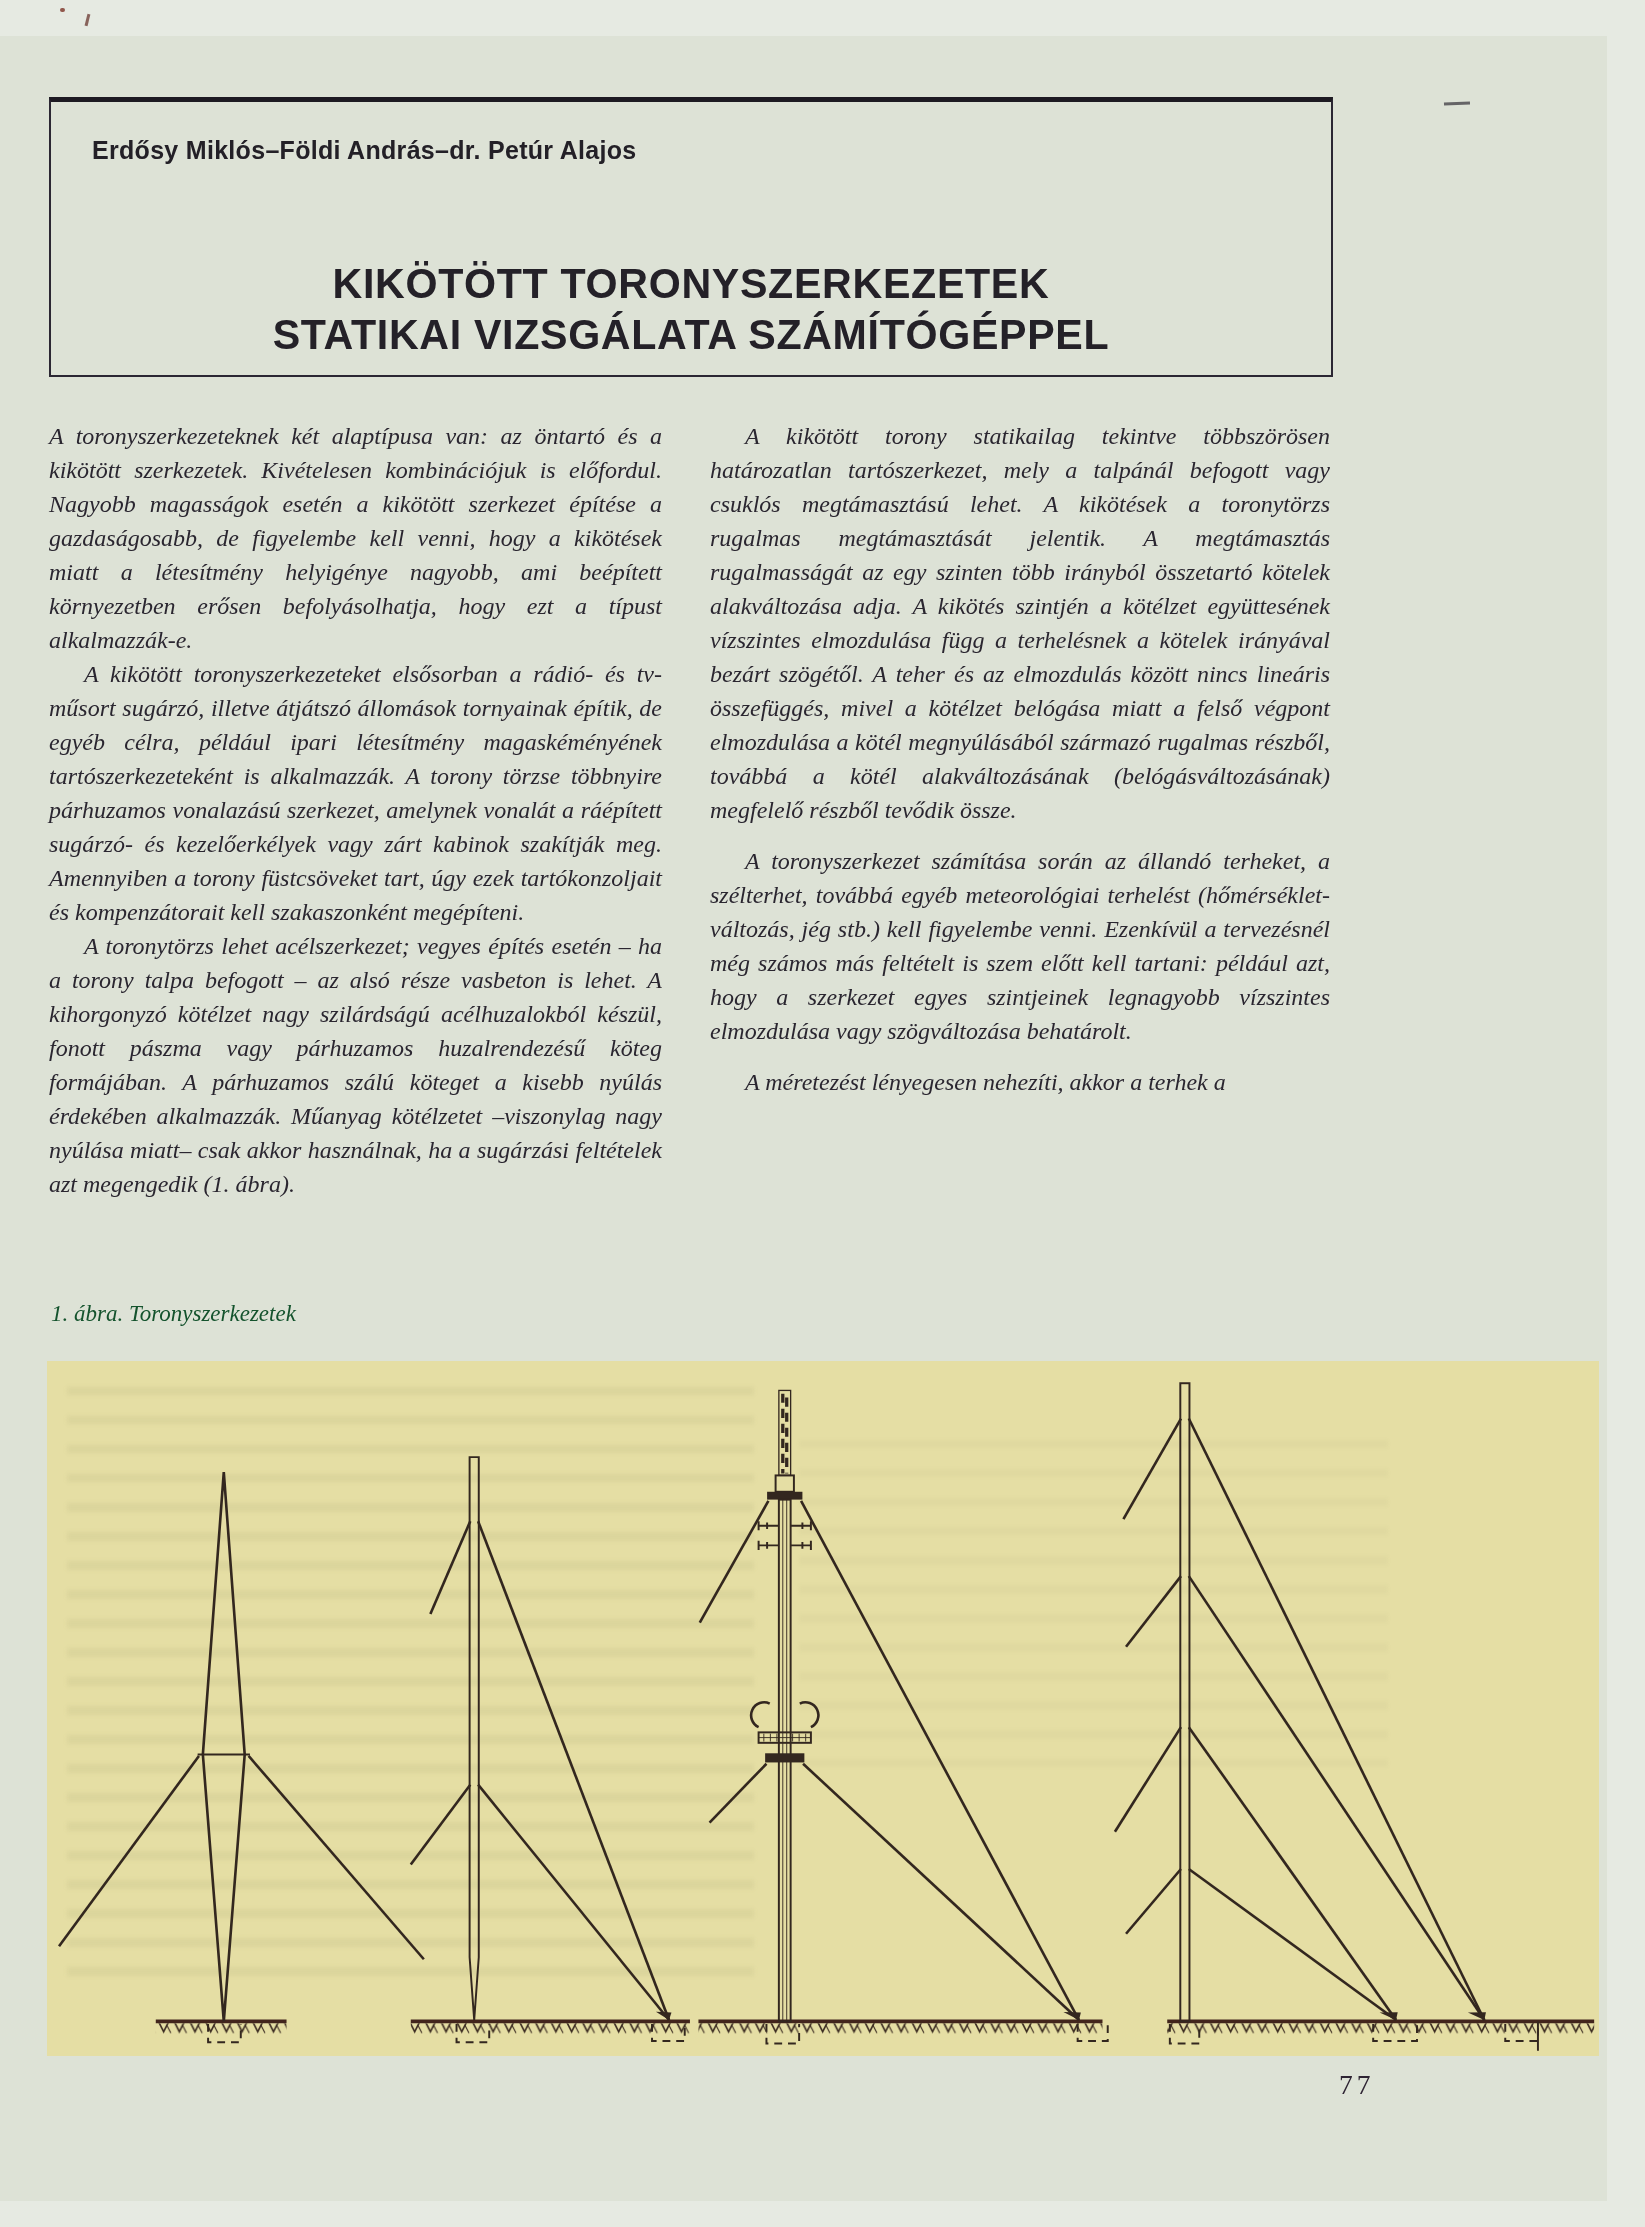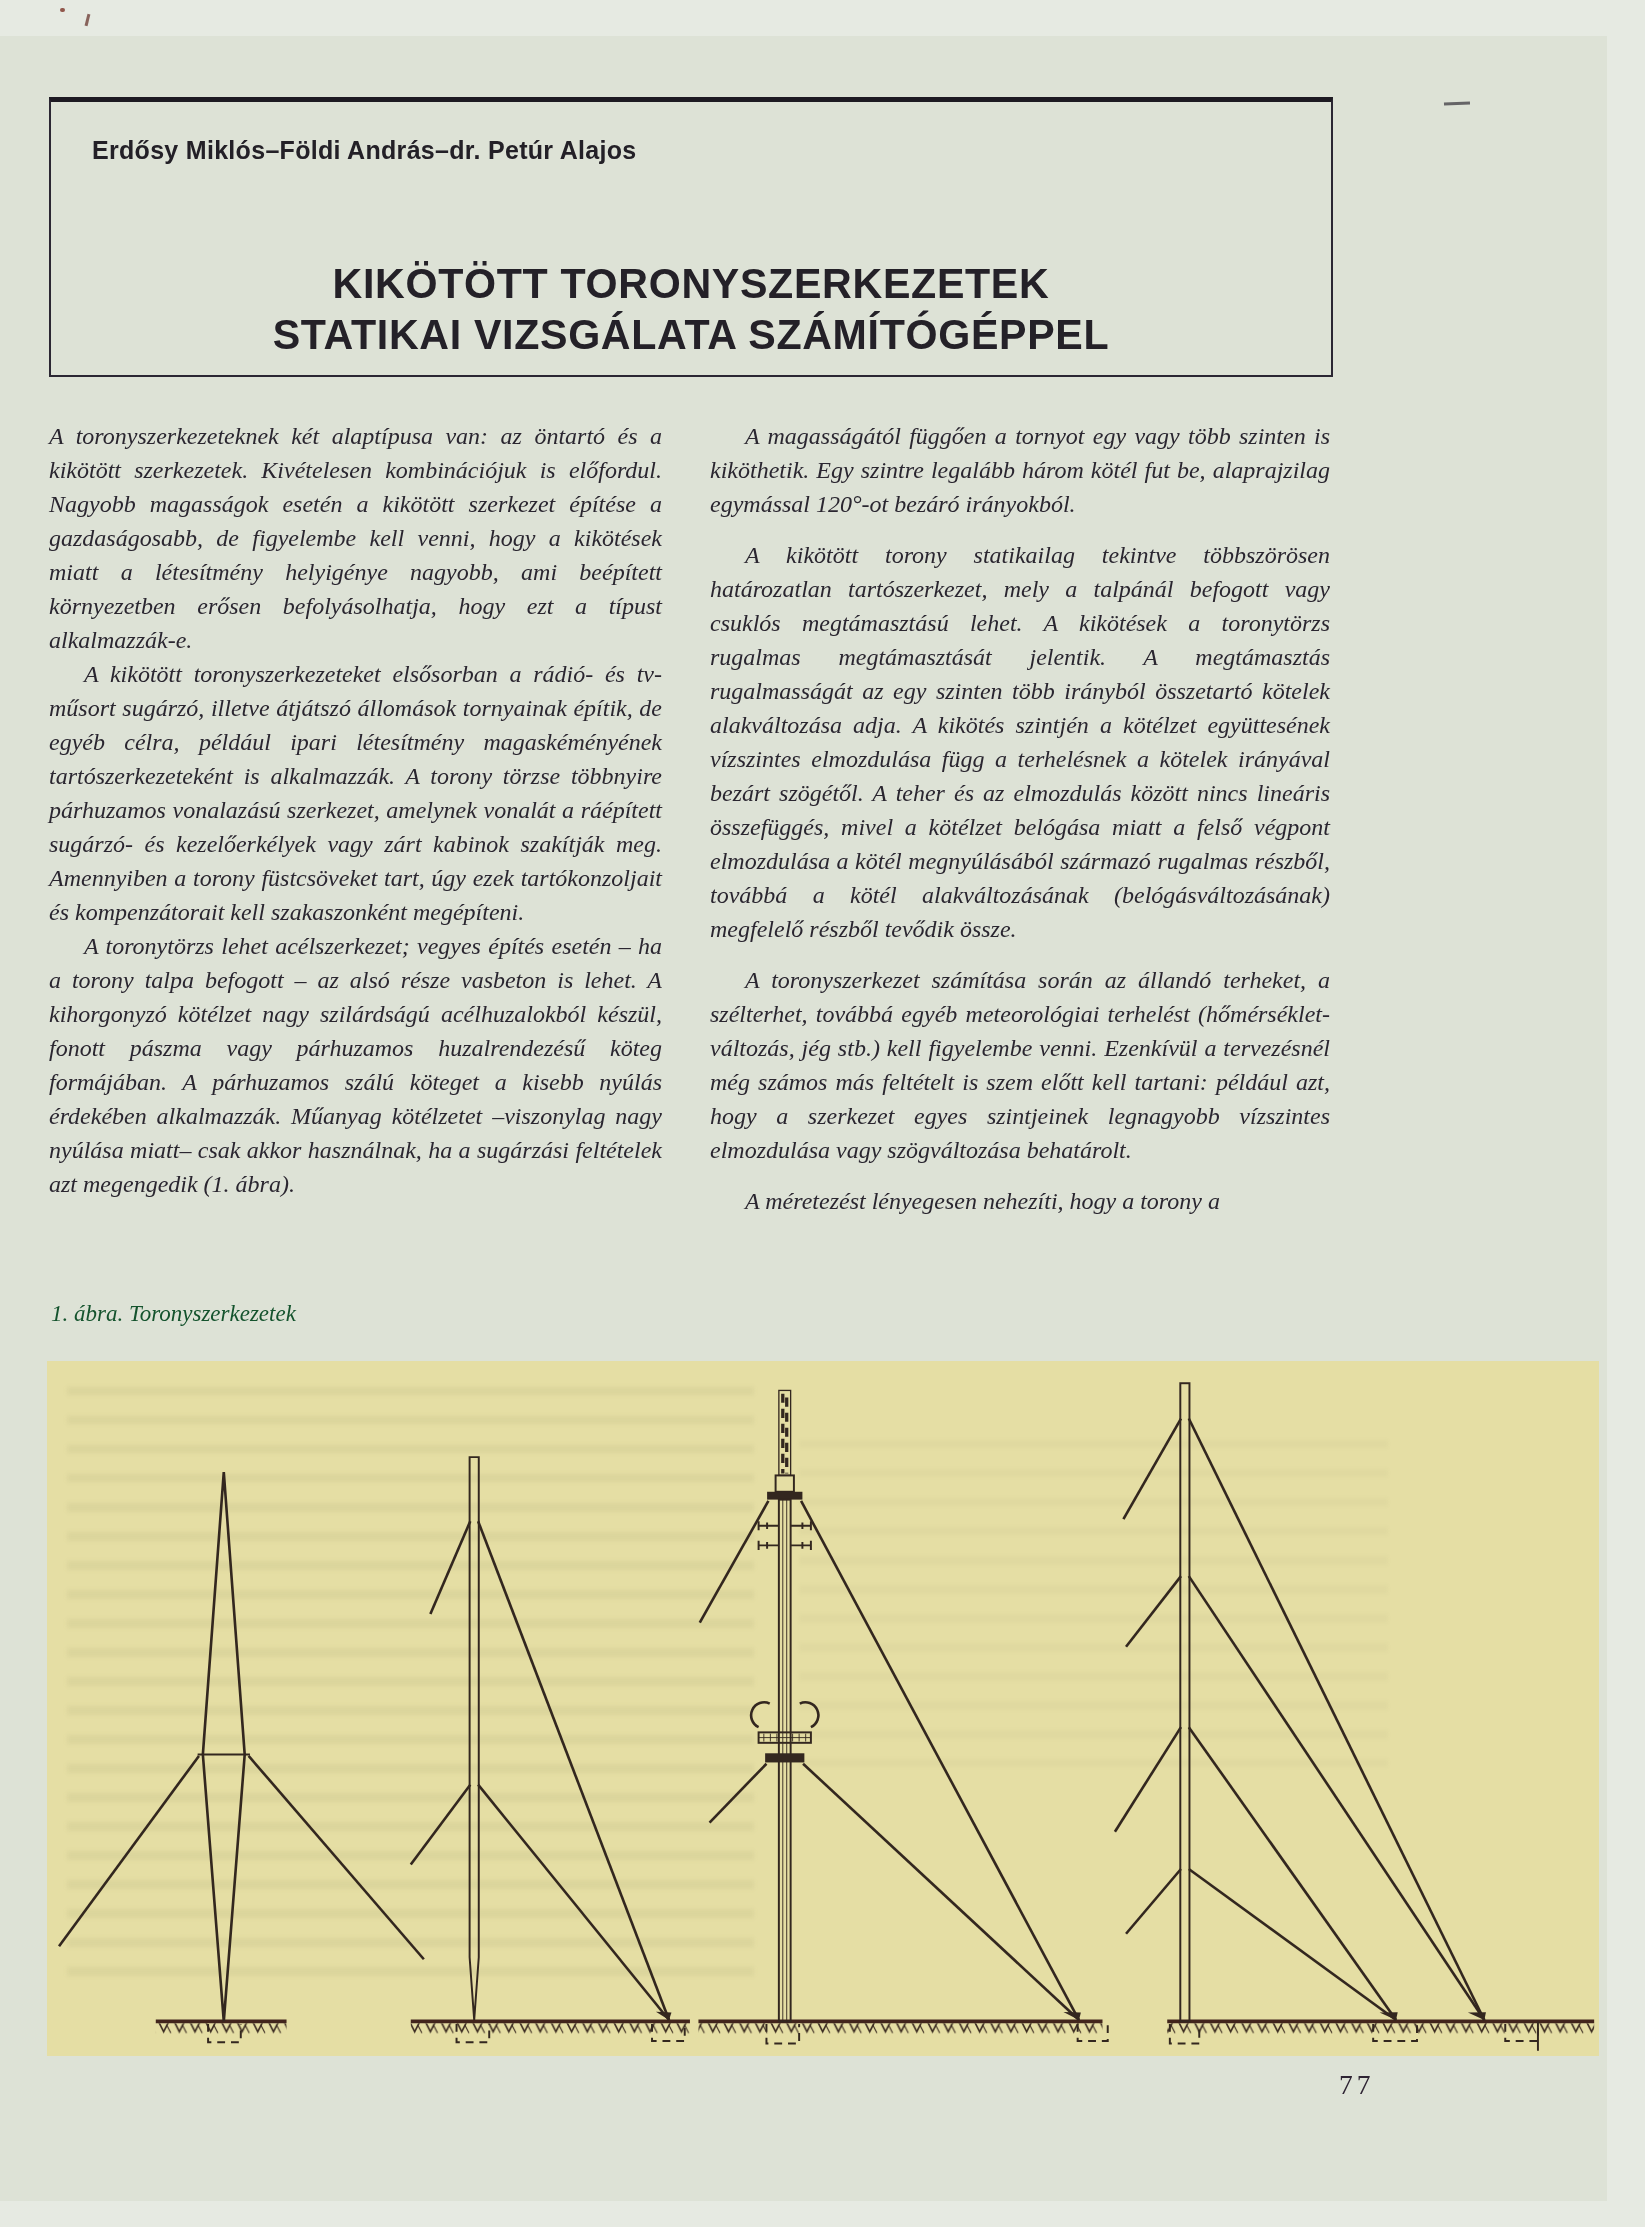--- a/index.html
+++ b/index.html
@@ -109,24 +109,23 @@
     </div>
   </div>
 
   <div class="col col-left">
     <p class="noindent">A toronyszerkezeteknek két alaptípusa van: az öntartó és a kikötött szerkezetek. Kivételesen kombinációjuk is előfordul. Nagyobb magasságok esetén a kikötött szerkezet építése a gazdaságosabb, de figyelembe kell venni, hogy a kikötések miatt a létesítmény helyigénye nagyobb, ami beépített környezetben erősen befolyásolhatja, hogy ezt a típust alkalmazzák-e.</p>
     <p>A kikötött toronyszerkezeteket elsősorban a rádió- és tv-műsort sugárzó, illetve átjátszó állomások tornyainak építik, de egyéb célra, például ipari létesítmény magaskéményének tartószerkezeteként is alkalmazzák. A torony törzse többnyire párhuzamos vonalazású szerkezet, amelynek vonalát a ráépített sugárzó- és kezelőerkélyek vagy zárt kabinok szakítják meg. Amennyiben a torony füstcsöveket tart, úgy ezek tartókonzoljait és kompenzátorait kell szakaszonként megépíteni.</p>
     <p>A toronytörzs lehet acélszerkezet; vegyes építés esetén – ha a torony talpa befogott – az alsó része vasbeton is lehet. A kihorgonyzó kötélzet nagy szilárdságú acélhuzalokból készül, fonott pászma vagy párhuzamos huzalrendezésű köteg formájában. A párhuzamos szálú köteget a kisebb nyúlás érdekében alkalmazzák. Műanyag kötélzetet –viszonylag nagy nyúlása miatt– csak akkor használnak, ha a sugárzási feltételek azt megengedik (1. ábra).</p>
   </div>
 
   <div class="col col-right">
-    <p>A magasságától függően a tornyot egy vagy több szinten is kiköthetik. Egy szintre legalább három kötél fut be, alaprajzilag egymással 120°-ot bezáró irányokból.</p>
     <p>A kikötött torony statikailag tekintve többszörösen határozatlan tartószerkezet, mely a talpánál befogott vagy csuklós megtámasztású lehet. A kikötések a toronytörzs rugalmas megtámasztását jelentik. A megtámasztás rugalmasságát az egy szinten több irányból összetartó kötelek alakváltozása adja. A kikötés szintjén a kötélzet együttesének vízszintes elmozdulása függ a terhelésnek a kötelek irányával bezárt szögétől. A teher és az elmozdulás között nincs lineáris összefüggés, mivel a kötélzet belógása miatt a felső végpont elmozdulása a kötél megnyúlásából származó rugalmas részből, továbbá a kötél alakváltozásának (belógásváltozásának) megfelelő részből tevődik össze.</p>
     <p>A toronyszerkezet számítása során az állandó terheket, a szélterhet, továbbá egyéb meteorológiai terhelést (hőmérséklet-változás, jég stb.) kell figyelembe venni. Ezenkívül a tervezésnél még számos más feltételt is szem előtt kell tartani: például azt, hogy a szerkezet egyes szintjeinek legnagyobb vízszintes elmozdulása vagy szögváltozása behatárolt.</p>
-    <p>A méretezést lényegesen nehezíti, hogy a torony a</p>
+    <p>A méretezést lényegesen nehezíti, akkor a terhek a</p>
   </div>
 
   <div class="fig-caption">1. ábra. Toronyszerkezetek</div>
 
   <div class="figure-panel">
     <div class="ghost ghost1"></div>
     <div class="ghost ghost2"></div>
 
     <svg class="figure-svg" viewBox="0 0 2373 1063">
       <defs>

